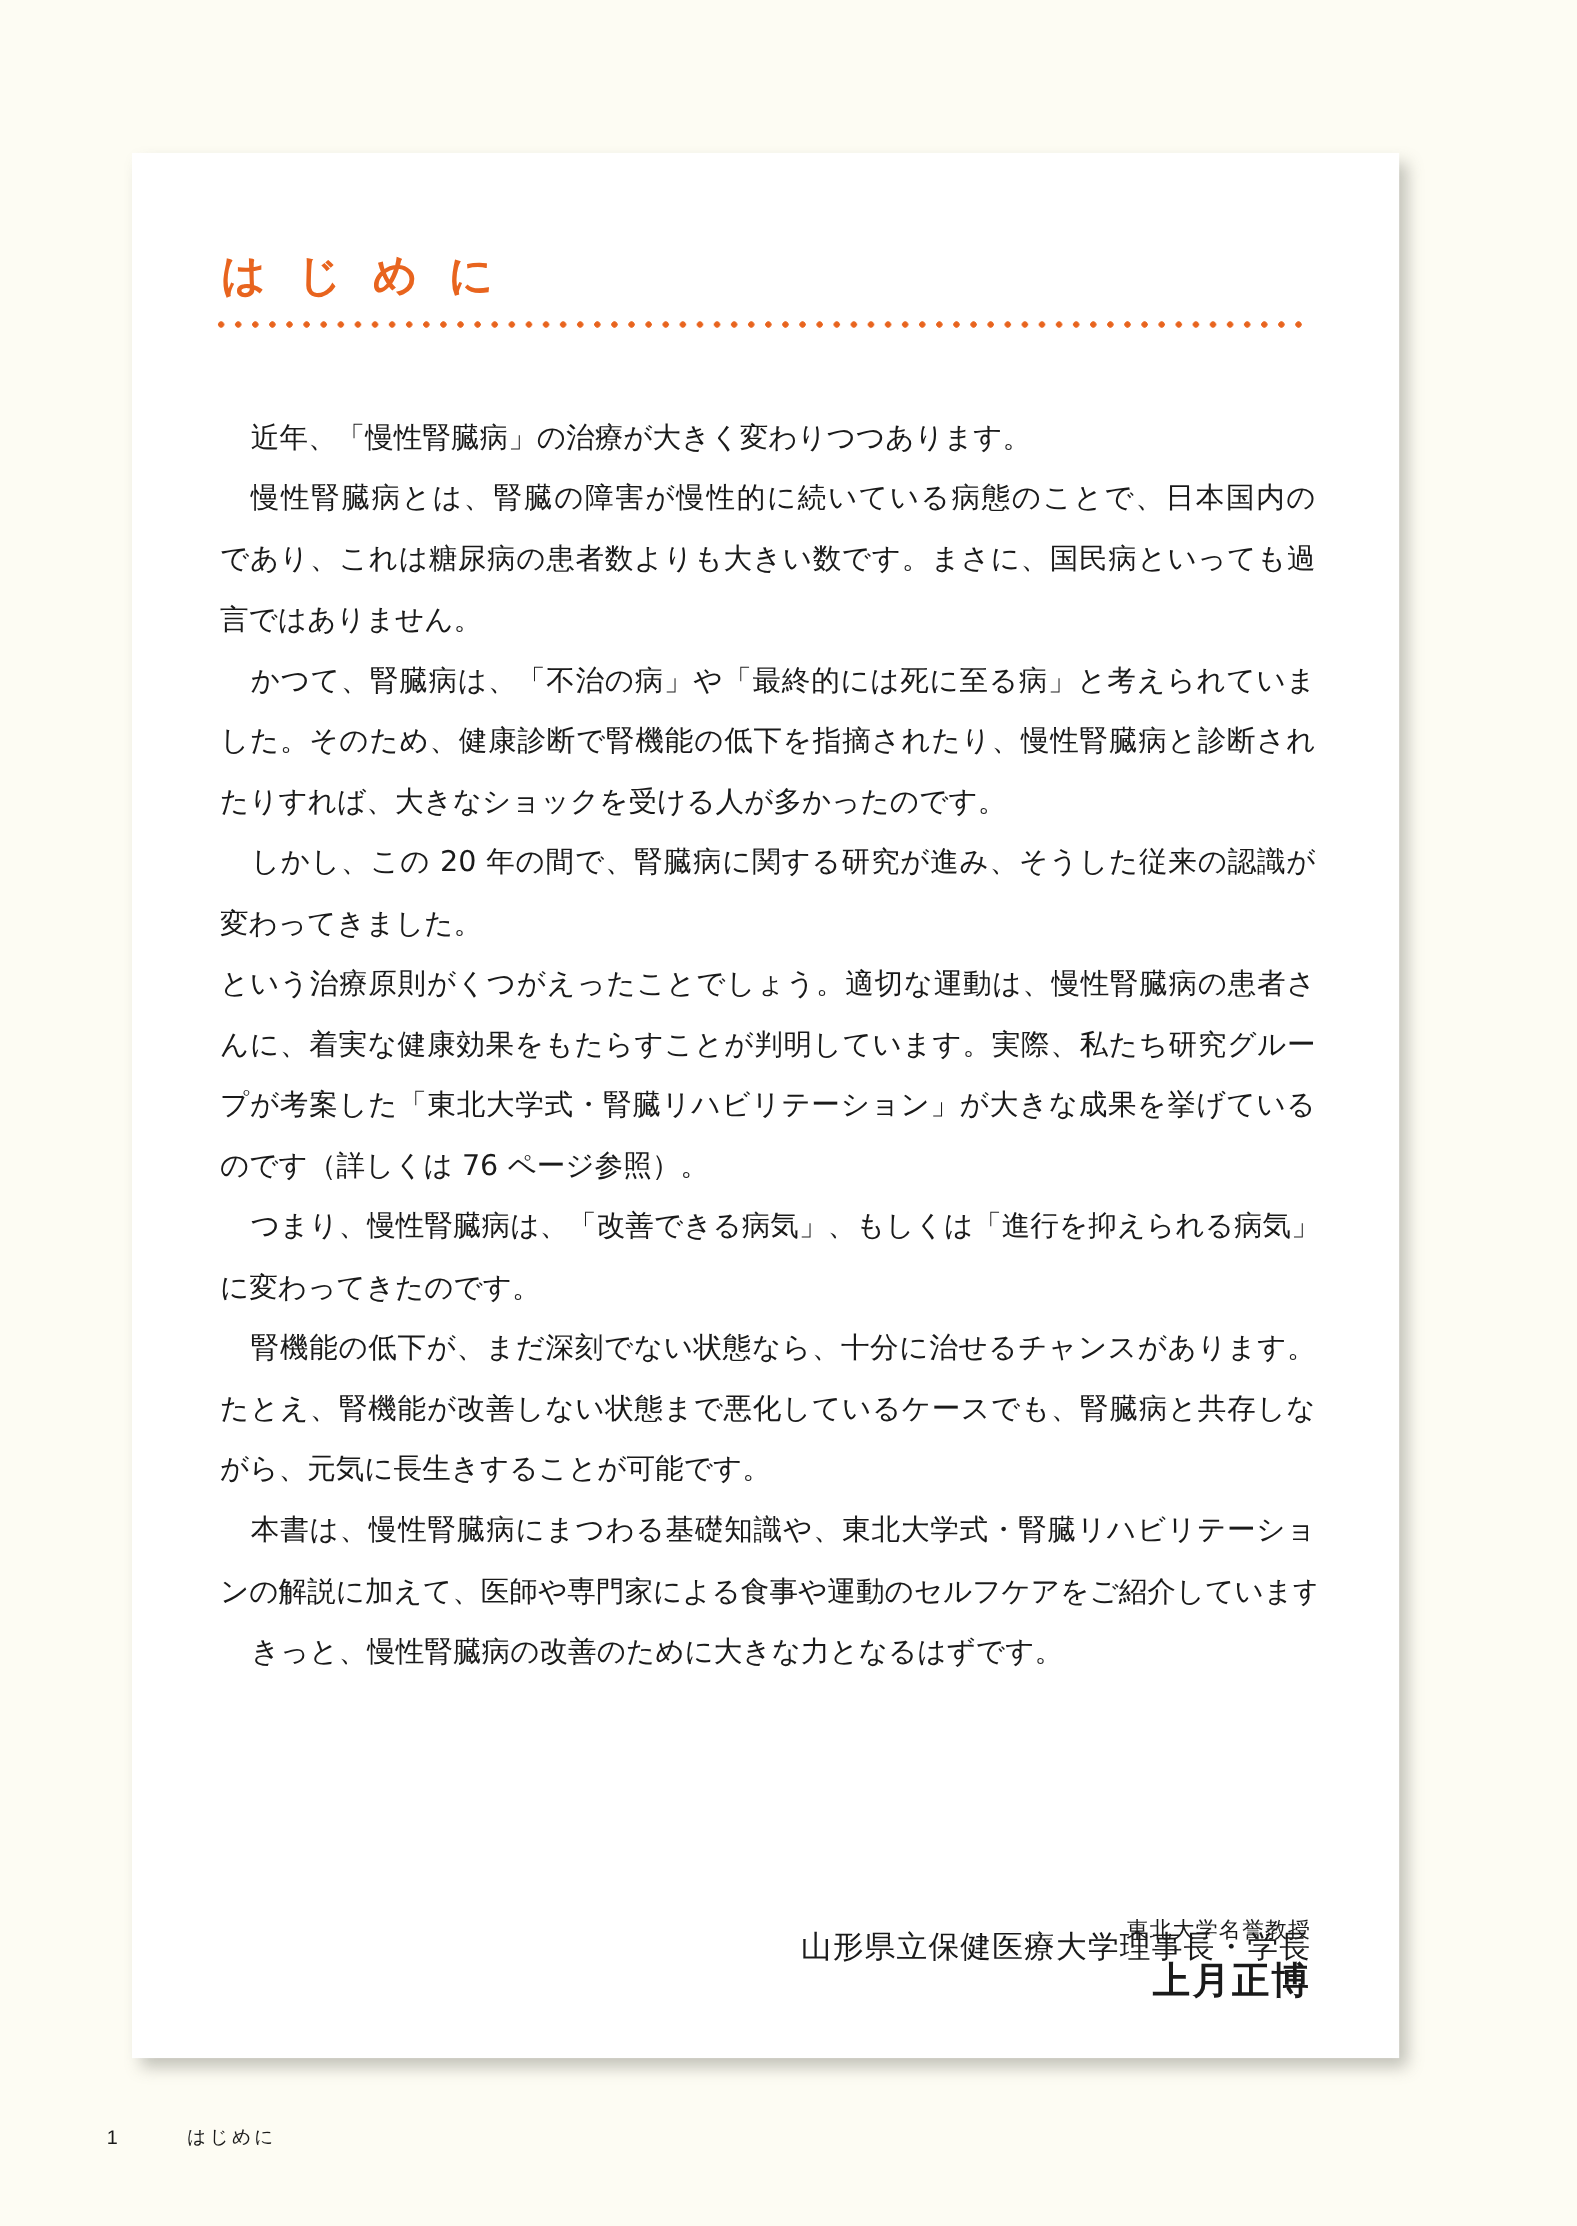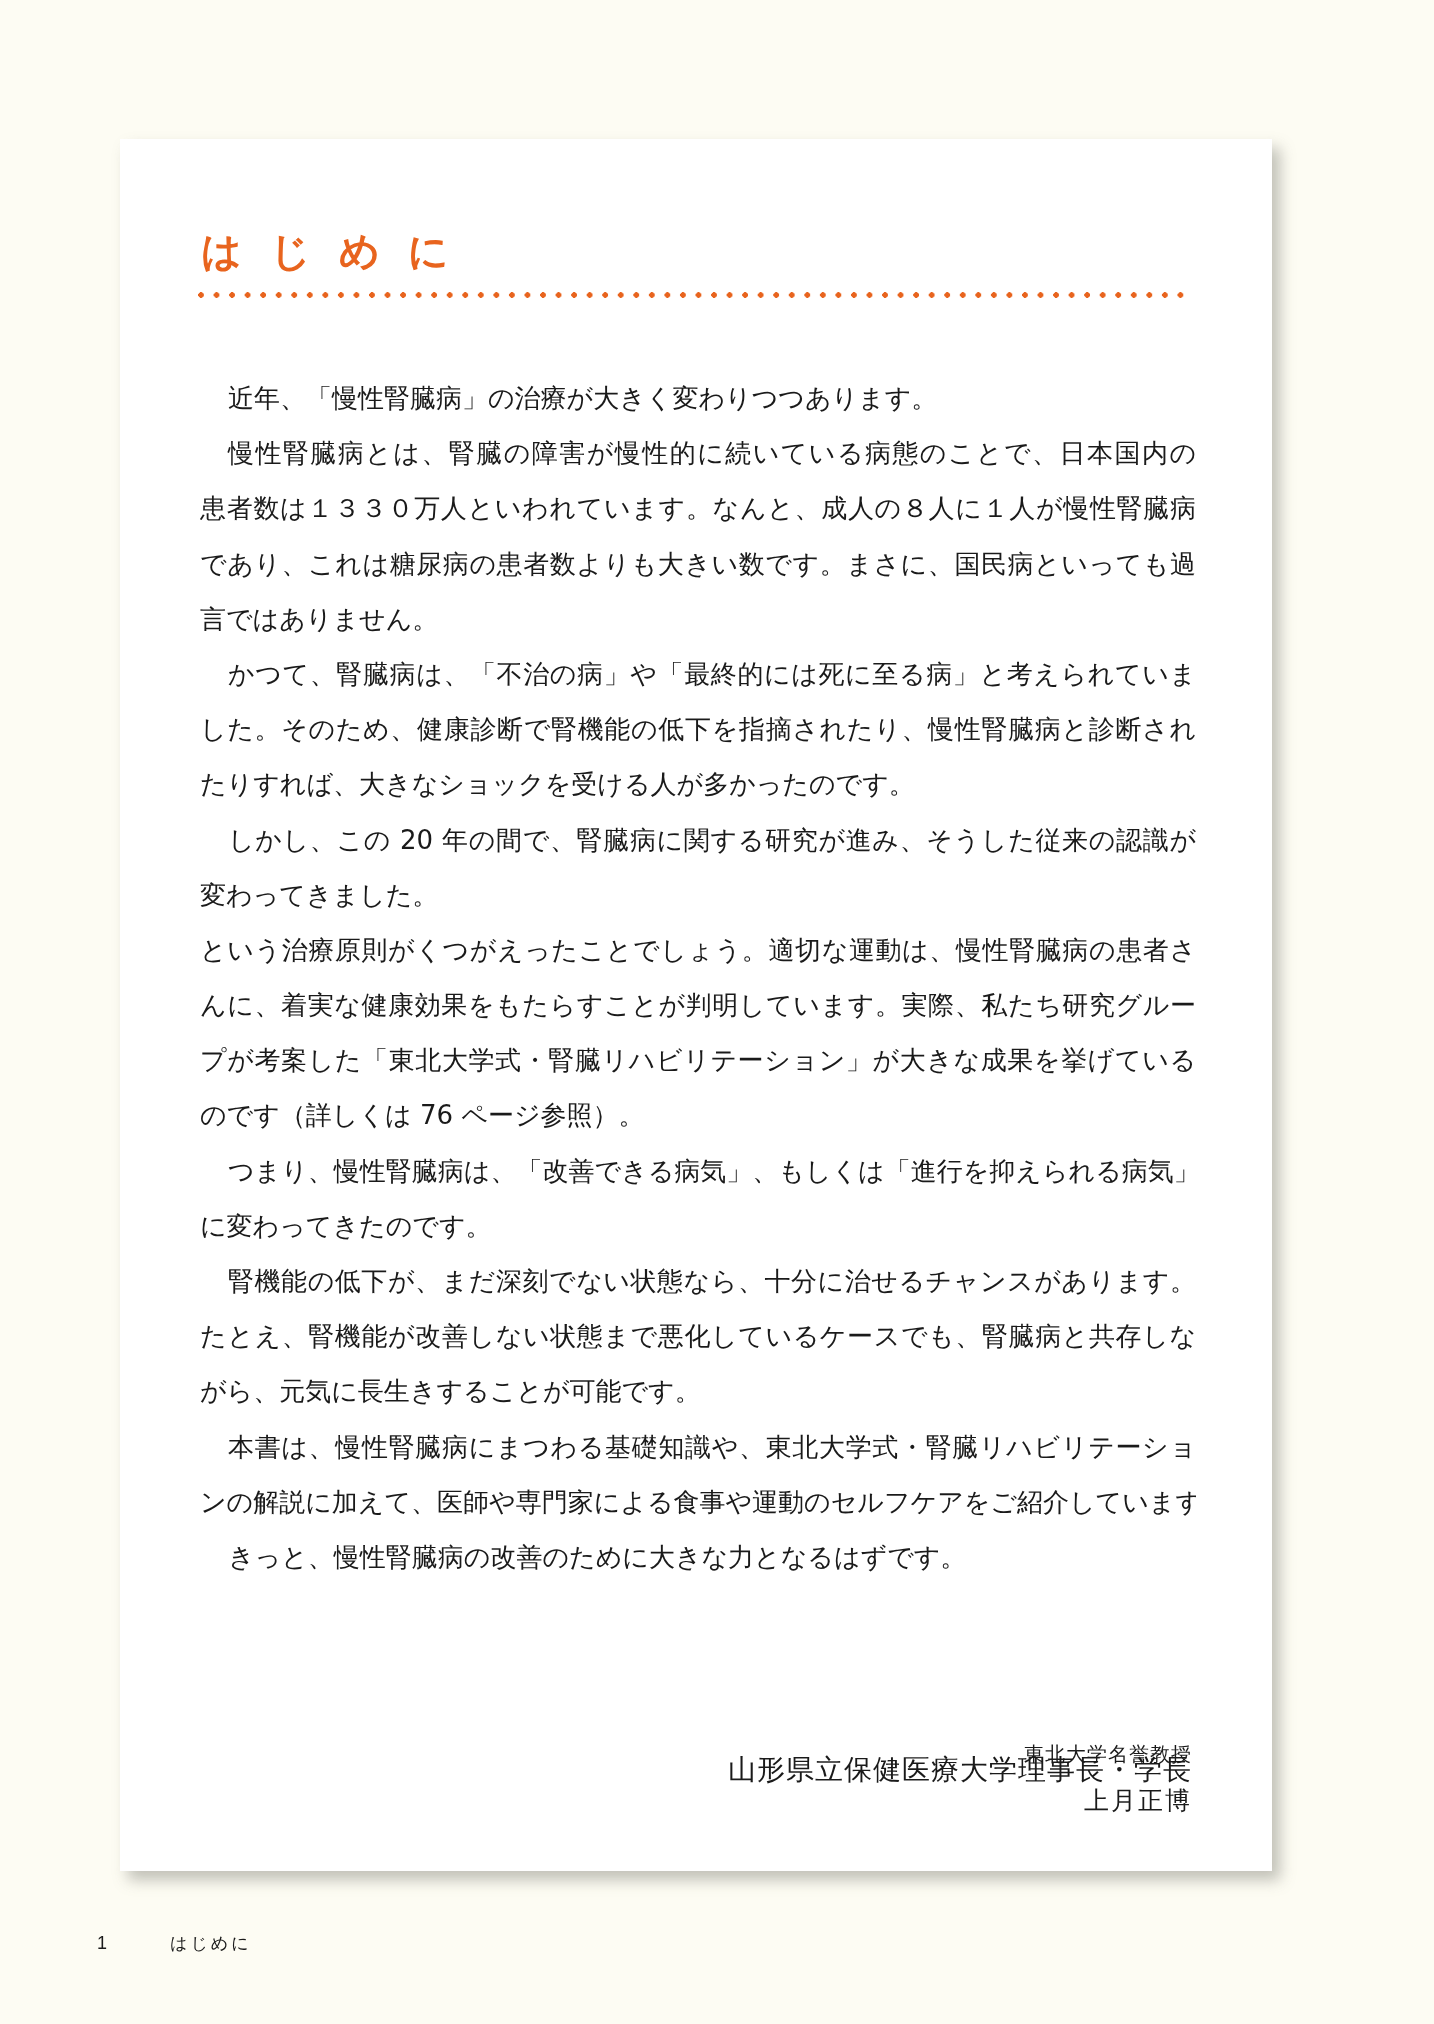--- a/index.html
+++ b/index.html
@@ -53,21 +53,21 @@
   .line.indent { padding-left: 28px; }
   .line.end { text-align: right; text-align-last: left; }
   .sig {
     position: absolute;
     right: 242px; 
     text-align: right;
     white-space: nowrap;
   }
   .sig-aff1 { top: 1713px; font-size: 28px; line-height: 24px; letter-spacing: 1px; margin-top: 45px; }
   .sig-aff2 { top: 1742px; font-size: 20px; line-height: 24px; letter-spacing: 1px; }
-  .sig-name { top: 1781px; font-size: 25px; line-height: 40px; font-weight: normal; letter-spacing: 2px; }
+  .sig-name { top: 1781px; font-size: 34px; line-height: 40px; font-weight: bold; letter-spacing: 2px; }
   .footer-num {
     position: absolute; left: 97px; top: 1932px;
     font-size: 18px; line-height: 22px;
     font-family: "Liberation Sans", sans-serif;
   }
   .footer-title {
     position: absolute; left: 170px; top: 1932px;
     font-size: 17px; line-height: 22px; letter-spacing: 3px;
     white-space: nowrap;
   }
@@ -76,21 +76,20 @@
 <body style="--accent: #E8641E;">
 
 <div class="card"></div>
 
 <div class="title" style="color: var(--accent, #E8641E);">はじめに</div>
 <div class="dots"></div>
 
 <div class="body-text">
   <span class="line indent end">近年、「慢性腎臓病」の治療が大きく変わりつつあります。</span>
   <span class="line indent">慢性腎臓病とは、腎臓の障害が慢性的に続いている病態のことで、日本国内の</span>
-  <span class="line">患者数は１３３０万人といわれています。なんと、成人の８人に１人が慢性腎臓病</span>
   <span class="line">であり、これは糖尿病の患者数よりも大きい数です。まさに、国民病といっても過</span>
   <span class="line end">言ではありません。</span>
   <span class="line indent">かつて、腎臓病は、「不治の病」や「最終的には死に至る病」と考えられていま</span>
   <span class="line">した。そのため、健康診断で腎機能の低下を指摘されたり、慢性腎臓病と診断され</span>
   <span class="line end">たりすれば、大きなショックを受ける人が多かったのです。</span>
   <span class="line indent">しかし、この 20 年の間で、腎臓病に関する研究が進み、そうした従来の認識が</span>
   <span class="line end">変わってきました。</span>
   <span class="line">という治療原則がくつがえったことでしょう。適切な運動は、慢性腎臓病の患者さ</span>
   <span class="line">んに、着実な健康効果をもたらすことが判明しています。実際、私たち研究グルー</span>
   <span class="line">プが考案した「東北大学式・腎臓リハビリテーション」が大きな成果を挙げている</span>

